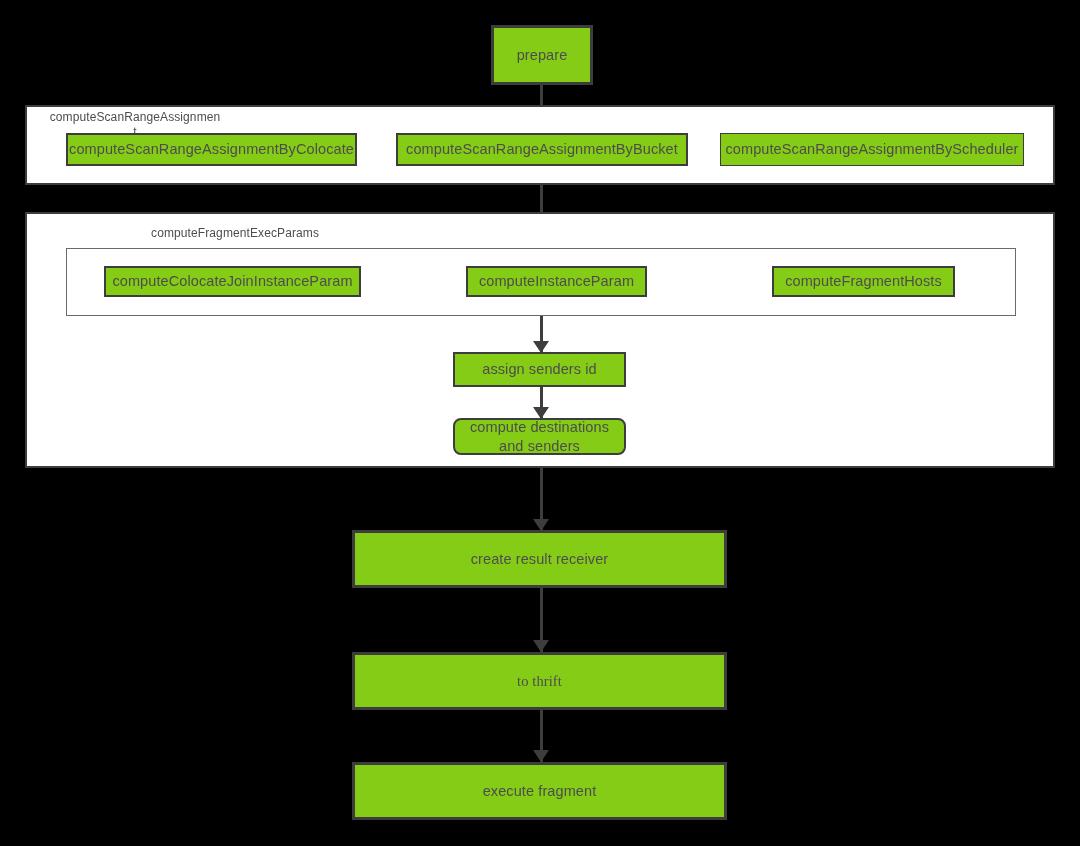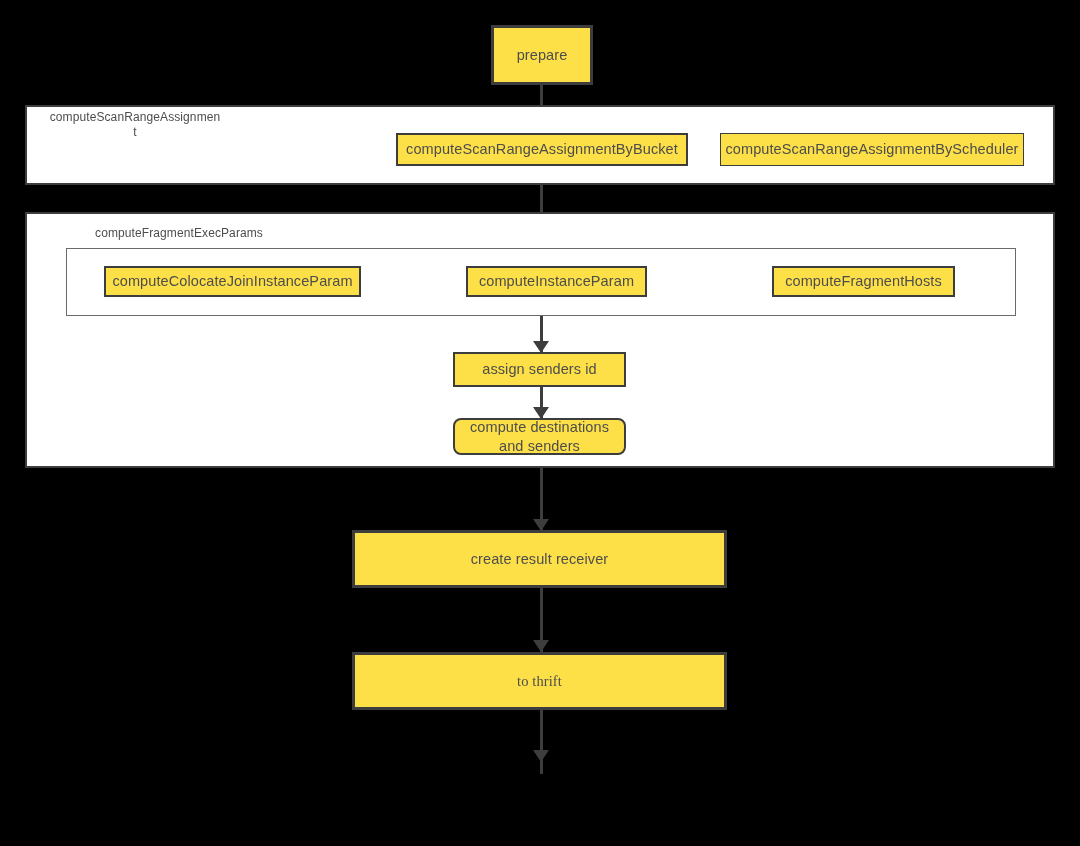--- a/index.html
+++ b/index.html
@@ -15,21 +15,21 @@
     width: 1080px;
     height: 846px;
     background: #000000;
     overflow: hidden;
   }
 
   
   .node {
     position: absolute;
     box-sizing: border-box;
-    background: #fde047;
+    background: #84cc16;
     border: 3px solid #3d3d3d;
     color: #4d4d4d;
     display: flex;
     align-items: center;
     justify-content: center;
     text-align: center;
     line-height: 1.25;
     font-size: 14.5px;
     letter-spacing: 0.1px;
     white-space: pre-line;
@@ -88,30 +88,31 @@
   <div class="node" style="left:491px; top:25px; width:102px; height:60px;">prepare</div>
 
   <div class="arrow-line" style="left:540px; top:85px; height:40px;"></div>
   <div class="arrow-head" style="left:533px; top:122px;"></div>
 
   <div class="group" style="left:25px; top:105px; width:1030px; height:80px;">
     <div class="group-label" style="left:8px; top:3px; width:200px;">computeScanRangeAssignmen
 t</div>
   </div>
 
+  <div class="node thin" style="left:66px; top:133px; width:291px; height:33px; font-size:14.5px;">computeScanRangeAssignmentByColocate</div>
 
   <div class="node thinner" style="left:720px; top:133px; width:304px; height:33px; font-size:14.5px;">computeScanRangeAssignmentByScheduler</div>
 
   <div class="node thin" style="left:396px; top:133px; width:292px; height:33px; font-size:14.5px;">computeScanRangeAssignmentByBucket</div>
 
   <div class="arrow-line" style="left:540px; top:185px; height:55px;"></div>
   <div class="arrow-head" style="left:533px; top:227px;"></div>
 
   <div class="group" style="left:25px; top:212px; width:1030px; height:256px;">
-    <div class="group-label" style="left:12px; top:12px; width:280px; text-align:center;">computeFragmentExecParams</div>
+    <div class="group-label" style="left:12px; top:12px; width:280px; text-align:right;">computeFragmentExecParams</div>
   </div>
 
   <div class="subgroup" style="left:66px; top:248px; width:950px; height:68px;"></div>
 
   <div class="node thin" style="left:104px; top:266px; width:257px; height:31px;">computeColocateJoinInstanceParam</div>
 
   <div class="node thin" style="left:772px; top:266px; width:183px; height:31px;">computeFragmentHosts</div>
 
   <div class="node thin" style="left:466px; top:266px; width:181px; height:31px;">computeInstanceParam</div>
 
@@ -132,14 +133,15 @@
   <div class="node" style="left:352px; top:530px; width:375px; height:58px;">create result receiver</div>
 
   <div class="arrow-line" style="left:540px; top:588px; height:64px;"></div>
   <div class="arrow-head" style="left:533px; top:640px;"></div>
 
   <div class="node" style="left:352px; top:652px; width:375px; height:58px;font-family:Liberation Serif, serif;">to thrift</div>
 
   <div class="arrow-line" style="left:540px; top:710px; height:64px;"></div>
   <div class="arrow-head" style="left:533px; top:750px;"></div>
 
+  <div class="node" style="left:352px; top:762px; width:375px; height:58px;">execute fragment</div>
 
 </div>
 
 </body></html>

